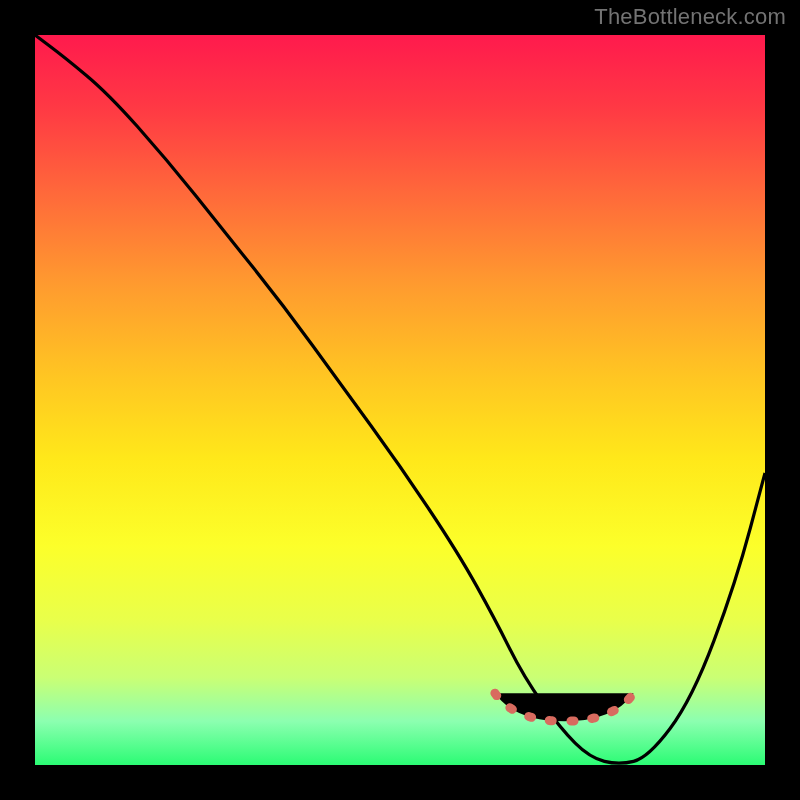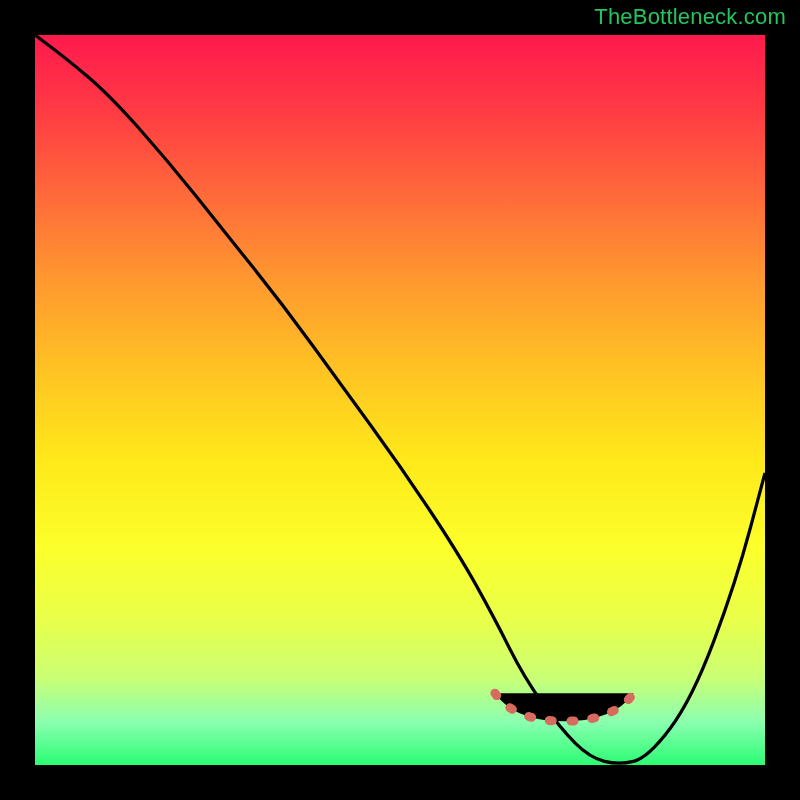--- a/index.html
+++ b/index.html
@@ -11,21 +11,21 @@
           #ff6a3a 22%,
           #ff9a2f 34%,
           #ffc323 46%,
           #ffe81a 58%,
           #fcff2a 70%,
           #e9ff4a 80%,
           #caff74 88%,
           #8cffb0 94%,
           #2bfc74 100%);}
   svg.curve{position:absolute;left:35px;top:35px;width:730px;height:730px;overflow:visible}
-  .watermark{position:absolute;top:4px;right:14px;color:#22c55e;font-size:22px;font-weight:400;letter-spacing:.2px}
+  .watermark{position:absolute;top:4px;right:14px;color:#737373;font-size:22px;font-weight:400;letter-spacing:.2px}
   .dash{stroke:#d86b5f;stroke-width:9;stroke-linecap:round;stroke-dasharray:3 18}
 </style>
 </head>
 <body>
 
 <div class="frame">
   <div class="plot"></div>
 
   <svg class="curve" viewBox="0 0 730 730" preserveAspectRatio="none">
     <path fill="none" stroke="#000" stroke-width="3.2" d="M 0 0 Q 0 0 14.6 10.949999999999989 Q 29.2 21.899999999999977 51.1 40.14999999999998 Q 73 58.39999999999998 102.2 91.25 Q 131.4 124.10000000000002 160.60000000000002 160.60000000000002 Q 189.8 197.10000000000002 219 233.60000000000002 Q 248.20000000000002 270.1 277.4 310.25 Q 306.59999999999997 350.4 335.79999999999995 390.55 Q 365 430.70000000000005 394.2 474.5 Q 423.4 518.3 441.65 551.15 Q 459.9 584 474.5 613.2 Q 489.1 642.4 507.35 667.95 Q 525.6 693.5 540.2 708.1 Q 554.8 722.7 569.4 726.35 Q 584 730 598.5999999999999 726.35 Q 613.1999999999999 722.7 635.0999999999999 693.5 Q 657 664.3 678.9 605.9 Q 700.8 547.5 715.4 492.75 T 730 438"></path>

